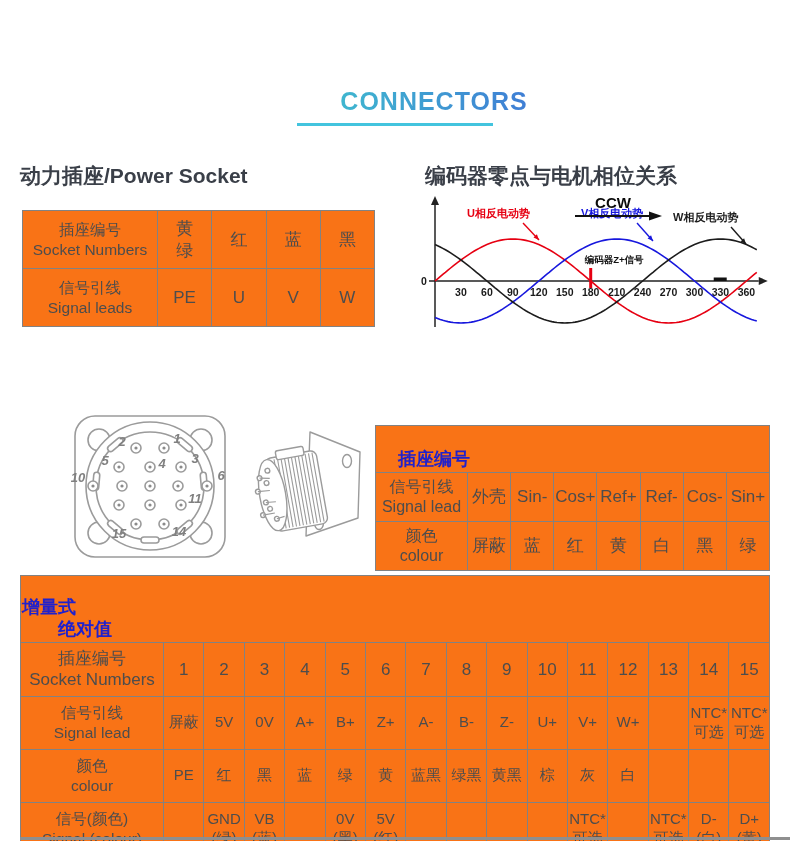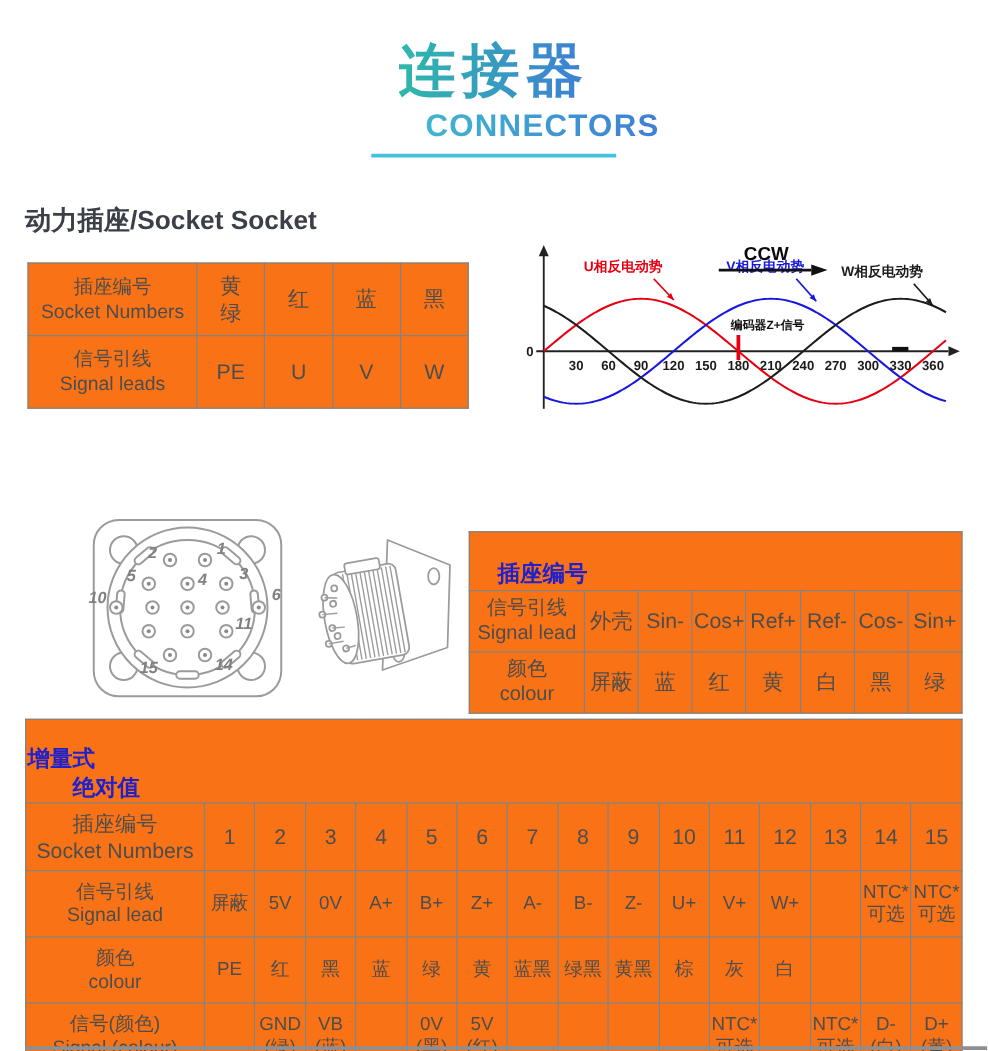--- a/index.html
+++ b/index.html
@@ -64,29 +64,26 @@
   .ribs{fill:none;stroke:#9b9b9b;stroke-width:1.1;}
   .pinlab{font:italic 700 13px "Liberation Sans","DejaVu Sans",sans-serif;fill:#808080;text-anchor:middle;}
 
   .footer-bar{position:absolute;left:20px;top:837px;width:770px;height:3px;background:#8f8f8f;}
 </style>
 </head>
 <body>
 
 <div class="page">
 
-  <div class="title-row">
-    <span class="main-title">连接器</span>
-  </div>
   <div class="subtitle-row">
     <span class="subtitle">CONNECTORS</span>
   </div>
   <div class="title-underline"></div>
 
-  <h2 class="h-power">动力插座/Socket Socket</h2>
+  <h2 class="h-power">动力插座/Power Socket</h2>
   <table class="power-table">
     <colgroup>
         <col style="width:135px">
         <col>
         <col>
         <col>
         <col>
       </colgroup>
     <tbody>
         <tr>
@@ -102,20 +99,21 @@
           <td class="lbl">信号引线
 Signal leads</td>
           <td>PE</td>
           <td>U</td>
           <td>V</td>
           <td>W</td>
         </tr>
       </tbody>
   </table>
 
+  <h2 class="h-phase">编码器零点与电机相位关系</h2>
   <svg class="chart" width="377" height="152" viewBox="0 0 377 152">
       <line x1="22" y1="10" x2="22" y2="134" stroke="#222" stroke-width="1.5"></line>
       <polygon points="18,12 26,12 22,3" fill="#222"></polygon>
       <line x1="16" y1="88" x2="345.78" y2="88" stroke="#222" stroke-width="1.5"></line>
       <polygon points="345.78,84 345.78,92 354.78,88" fill="#222"></polygon>
       <text x="8" y="92" class="tick">0</text>
       <text x="47.95" y="103" class="tick" text-anchor="middle">30</text>
       <text x="73.9" y="103" class="tick" text-anchor="middle">60</text>
       <text x="99.85" y="103" class="tick" text-anchor="middle">90</text>
       <text x="125.8" y="103" class="tick" text-anchor="middle">120</text>

